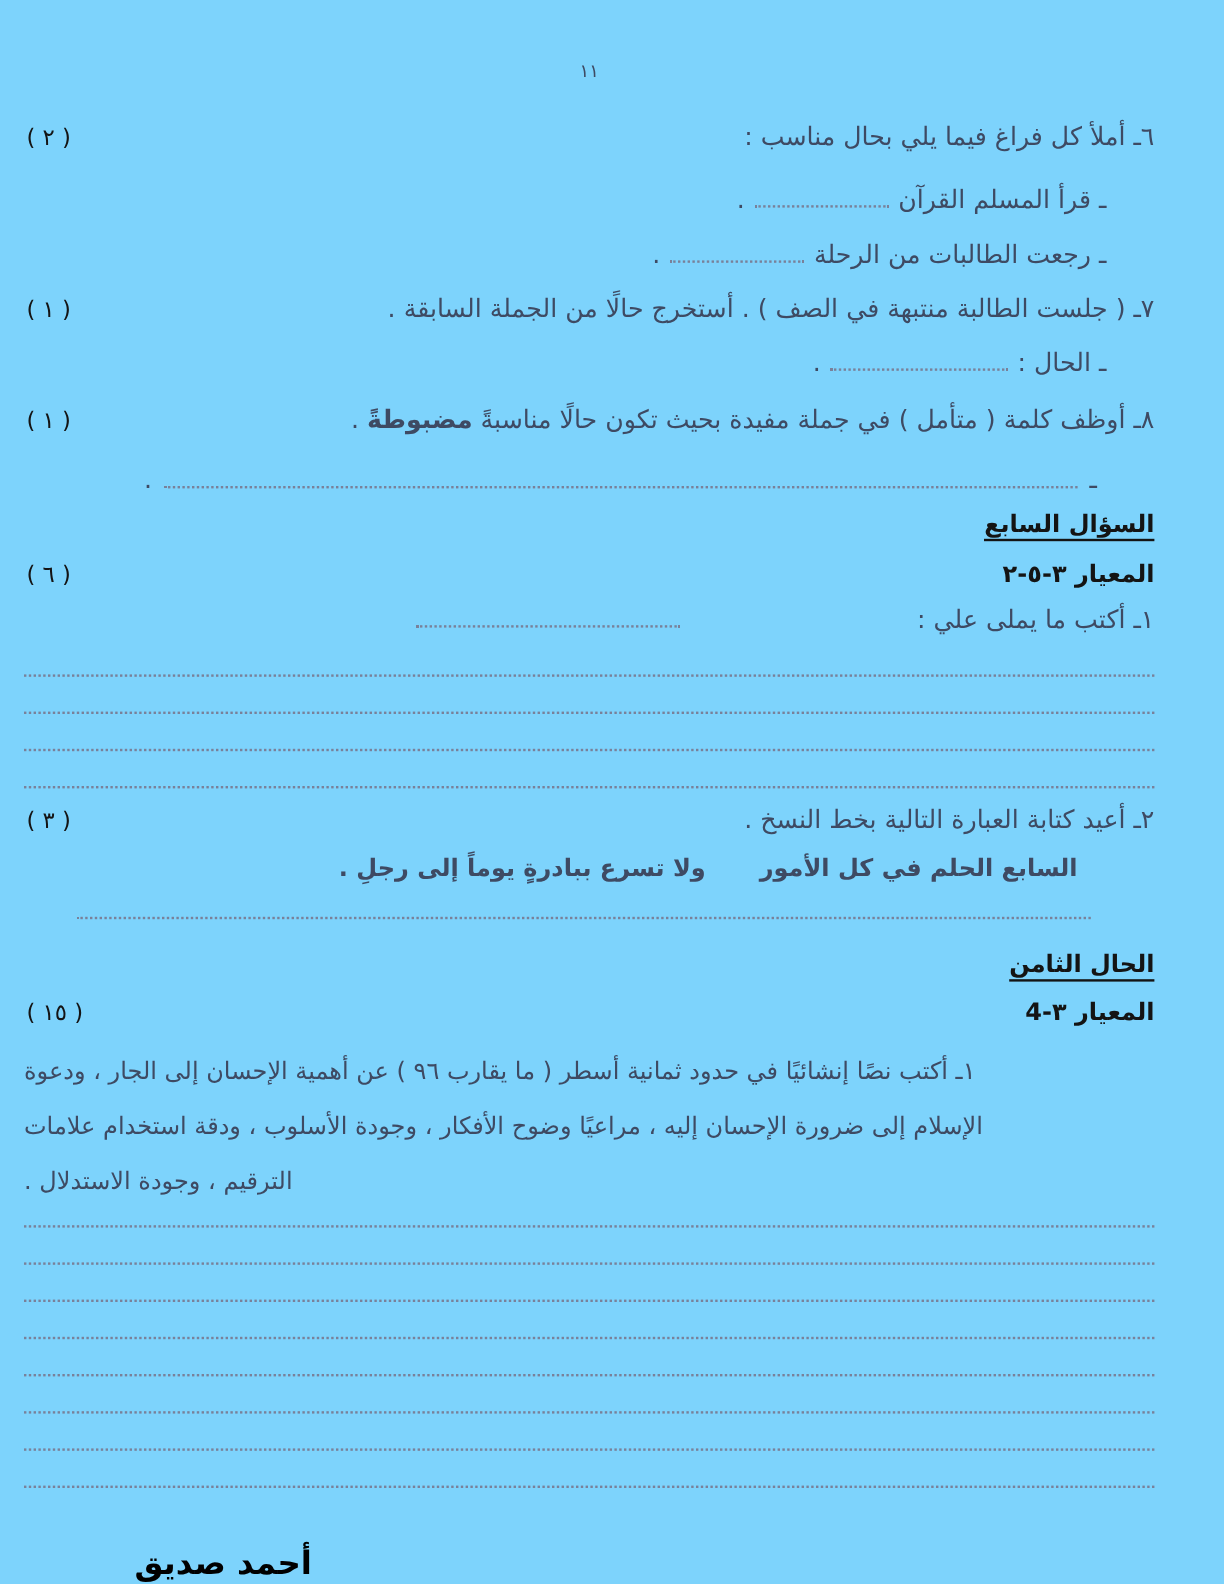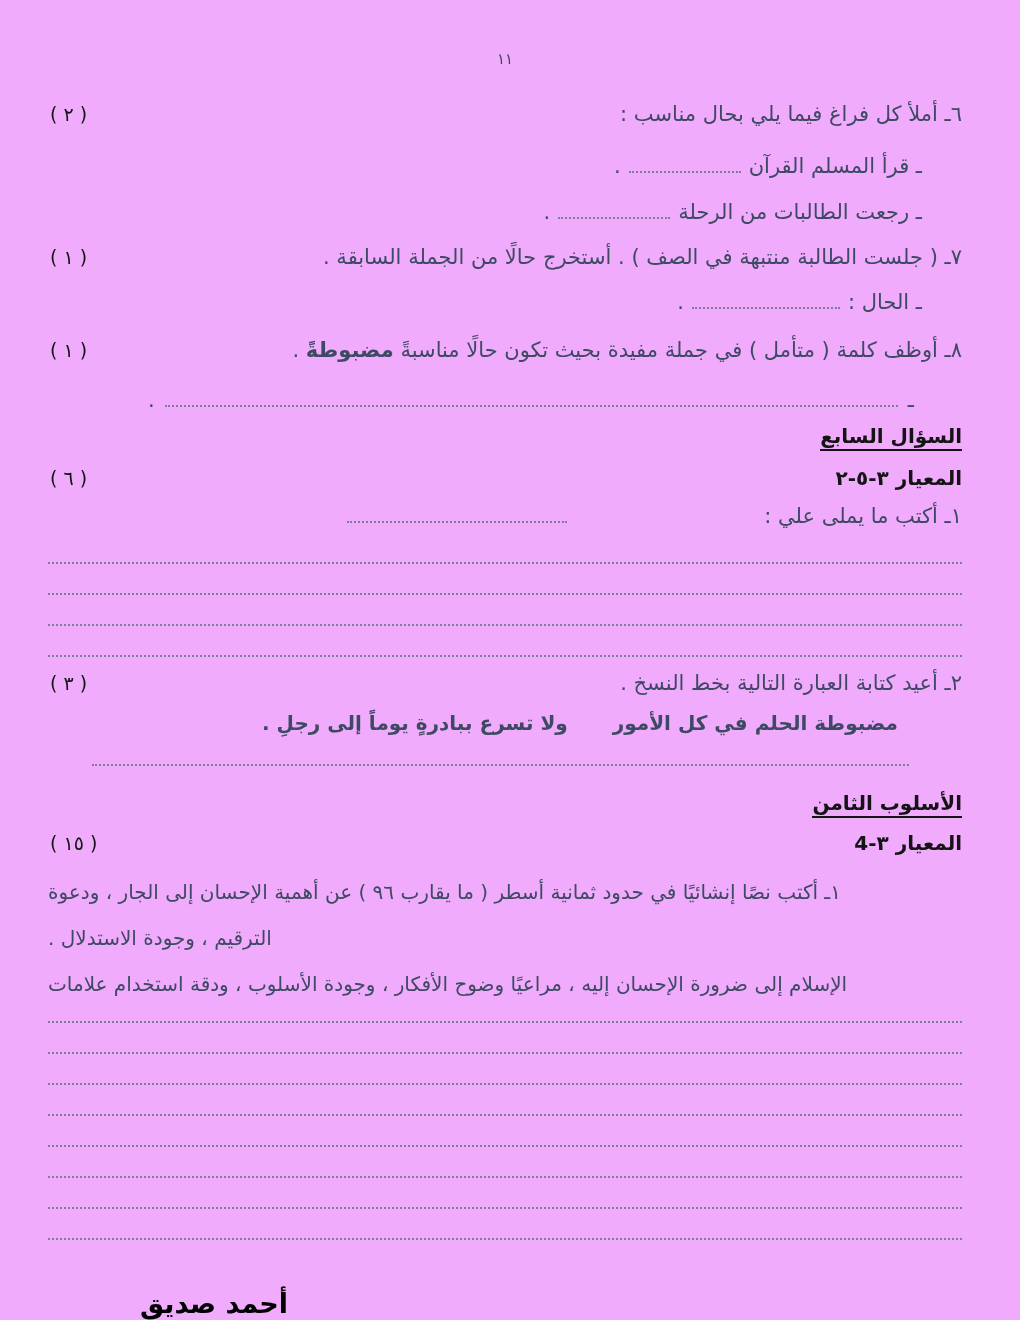--- a/index.html
+++ b/index.html
@@ -3,22 +3,22 @@
 <meta charset="utf-8">
 <style>
   :root{
     --body:#3e4a63;
     --heading:#141414;
     --dotted:#79819a;
   }
   html,body{margin:0;padding:0;background:#ffffff;}
   .page{
     width:1020px;height:1320px;box-sizing:border-box;
-    background:#f0abfc;direction:rtl;position:relative;overflow:hidden;
-    padding:50px 58px 0 48px;
+    background:#7dd3fc;direction:rtl;position:relative;overflow:hidden;
+    padding:50px 58px 0 20px;
     font-family:"DejaVu Sans",sans-serif;
     color:var(--body);
   }
   .page-number{ text-align:center; font-size:15px; height:24px; color:var(--body); }
   .row{ display:flex; align-items:baseline; min-height:30px; font-size:21px; }
   .qtext{ white-space:nowrap;text-align:center; }
   .mark{ margin-right:auto; color:var(--heading); font-size:19px; white-space:pre; padding-left:2px; }
   .indent1{ padding-right:40px; }
   .dots{ display:inline-block; border-bottom:2px dotted var(--dotted); height:13px; }
   .dots-sm{ width:112px; margin:0 8px; }
@@ -107,37 +107,37 @@
     <div class="dotline h29"></div>
     <div class="dotline h29"></div>
     <div class="dotline h29"></div>
   </div>
 
   <div class="row mt14">
     <span class="qtext">٢ـ أعيد كتابة العبارة التالية بخط النسخ .</span>
     <span class="mark">( ٣ )</span>
   </div>
   <div class="row mt10 verse-row">
-    <span>مضبوطة الحلم في كل الأمور</span>
+    <span>السابع الحلم في كل الأمور</span>
     <span>ولا تسرع ببادرةٍ يوماً إلى رجلِ .</span>
   </div>
   <div class="dotline h23 naskh-line"></div>
 
   <div class="row mt25 section-heading-row">
-    <span class="section-heading">الأسلوب الثامن</span>
+    <span class="section-heading">الحال الثامن</span>
   </div>
   <div class="row mt8">
     <span class="criterion">المعيار ٣-4</span>
     <span class="mark">( ١٥ )</span>
   </div>
 
   <div class="essay mt8">
     <p>١ـ أكتب نصًا إنشائيًا في حدود ثمانية أسطر ( ما يقارب ٩٦ ) عن أهمية الإحسان إلى الجار ، ودعوة</p>
+    <p>الإسلام إلى ضرورة الإحسان إليه ، مراعيًا وضوح الأفكار ، وجودة الأسلوب ، ودقة استخدام علامات</p>
     <p>الترقيم ، وجودة الاستدلال .</p>
-    <p>الإسلام إلى ضرورة الإحسان إليه ، مراعيًا وضوح الأفكار ، وجودة الأسلوب ، ودقة استخدام علامات</p>
   </div>
 
   <div>
     <div class="dotline h14"></div>
     <div class="dotline h29"></div>
     <div class="dotline h29"></div>
     <div class="dotline h29"></div>
     <div class="dotline h29"></div>
     <div class="dotline h29"></div>
     <div class="dotline h29"></div>

